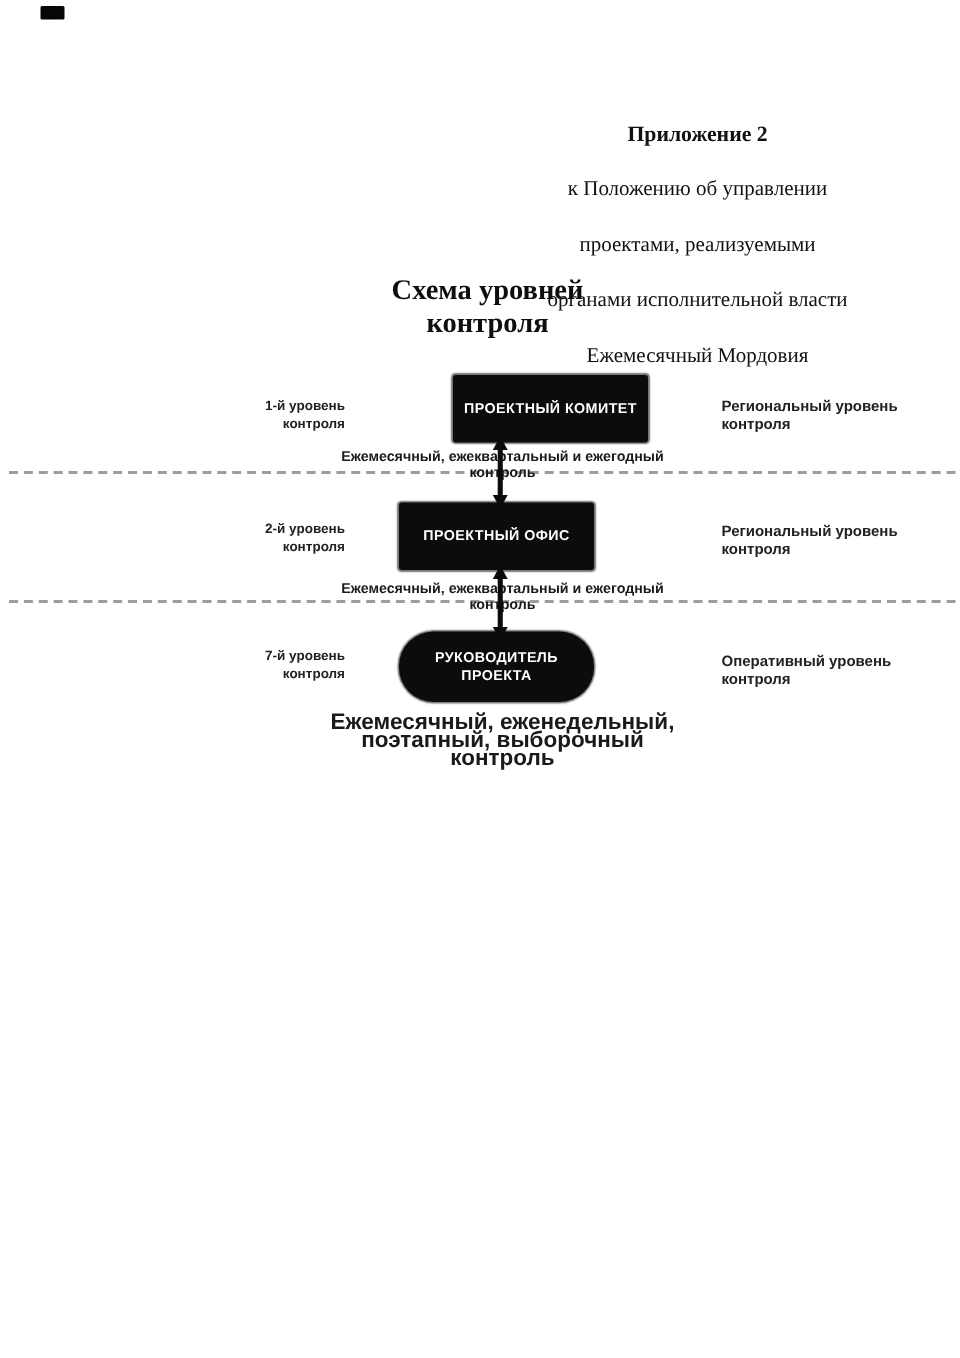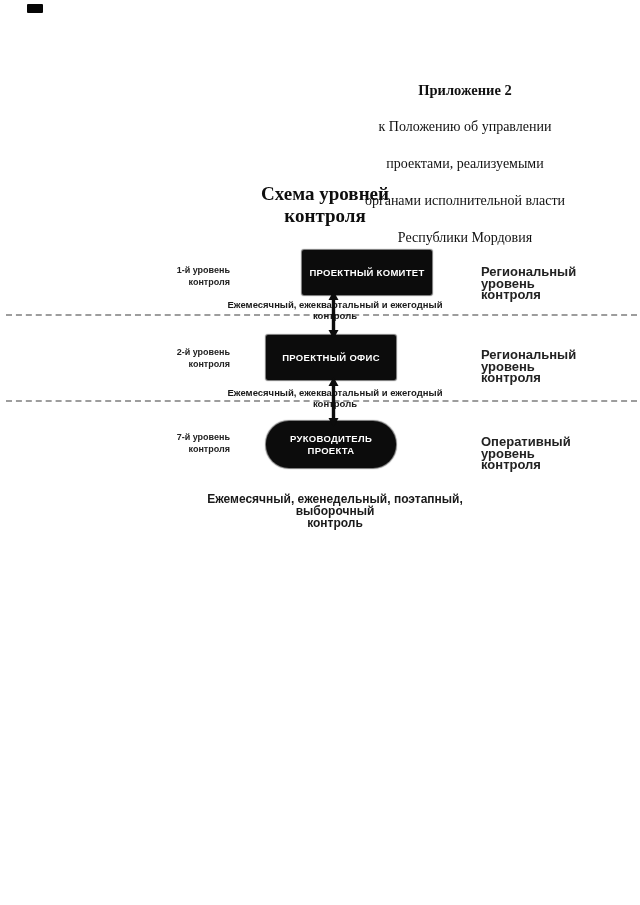--- a/index.html
+++ b/index.html
@@ -35,21 +35,21 @@
     text-align: center; color: #0e0e0e;
   }
 
   .level-label {
     left: 138px; width: 92px;
     font-size: 9px; font-weight: 700; line-height: 11.5px;
     color: #222; white-space: pre-line; text-align: right;
   }
   .scope-label {
     left: 481px; width: 118px;
-    font-size: 13px; font-weight: 700; line-height: 11.5px;
+    font-size: 10px; font-weight: 700; line-height: 11.5px;
     color: #222; white-space: pre-line;
   }
 
   .ctrl-box {
     left: 266px; width: 130px; height: 45px;
     background: #0c0c0c; color: #ffffff;
     display: flex; align-items: center; justify-content: center;
     text-align: center;
     font-size: 9.5px; font-weight: 700; letter-spacing: 0.3px;
     line-height: 12px; white-space: pre-line;
@@ -58,24 +58,23 @@
   }
 
   .connector-label {
     left: 215px; width: 240px;
     font-size: 9.5px; font-weight: 600;
     text-align: center; color: #1a1a1a;
     z-index: 1;
   }
   .bottom-label {
     left: 190px; top: 476px; width: 290px;
-    font-size: 12px; font-weight: 600; line-height: 12px;
+    font-size: 15px; font-weight: 600; line-height: 12px;
     text-align: center; color: #1a1a1a;
     white-space: pre-line;
-    margin-top: 17px;
   }
 
   .dashed-line {
     left: 6px; right: 3px; height: 0;
     border-top: 2px dashed #8d8d8d;
     opacity: 0.85;
   }
 
   .v-arrow { left: 327px; width: 13px; z-index: 2; }
   .v-arrow svg { display: block; width: 100%; height: 100%; }
@@ -85,21 +84,21 @@
 
 <div class="page">
 
   <div class="abs scan-mark"></div>
 
   <div class="abs header-block">
     <div class="bold">Приложение 2</div>
     <div>к Положению об управлении</div>
     <div>проектами, реализуемыми</div>
     <div>органами  исполнительной власти</div>
-    <div>Республики Мордовия</div>
+    <div>Ежемесячный Мордовия</div>
   </div>
 
   <div class="abs page-title">Схема уровней контроля</div>
 
   <div class="abs level-label" style="top:265px;">1-й уровень
 контроля</div>
   <div class="abs ctrl-box" style="top:250px;margin-left:36px;">ПРОЕКТНЫЙ КОМИТЕТ</div>
   <div class="abs scope-label" style="top:266px;">Региональный уровень
 контроля</div>
 

